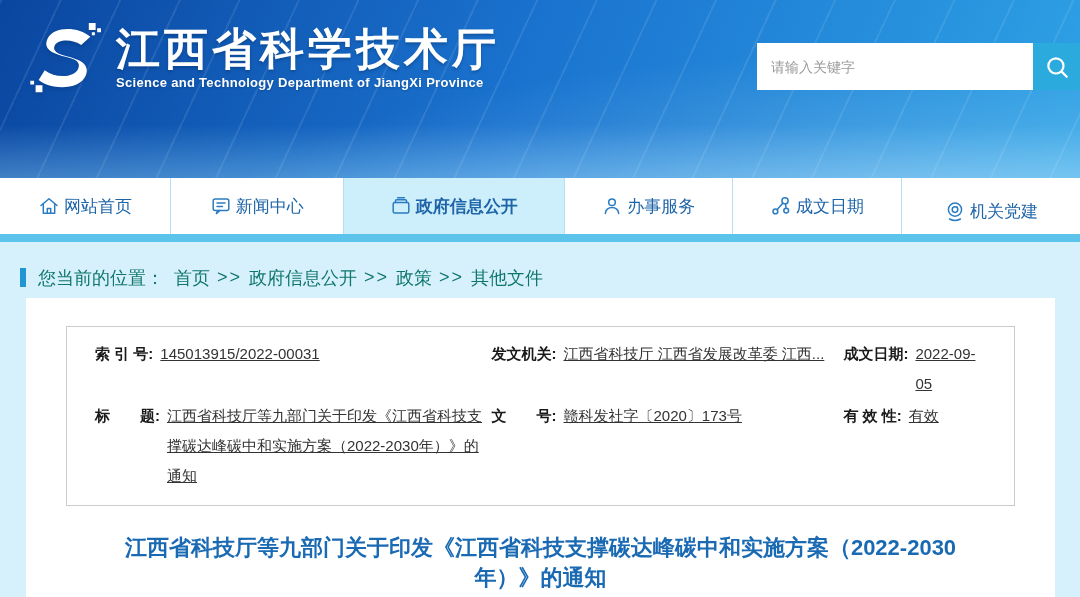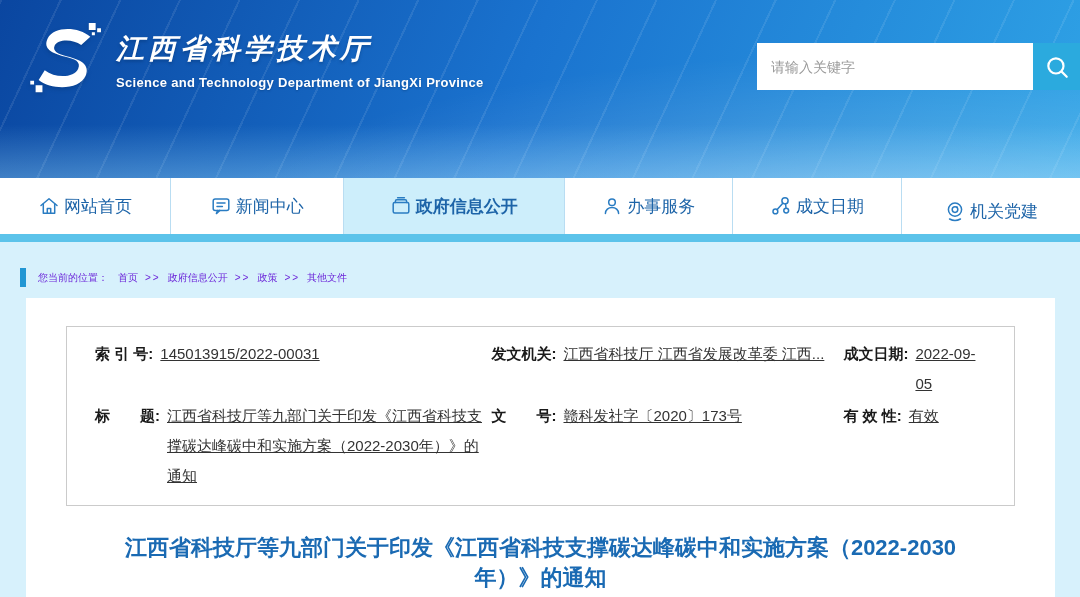--- a/index.html
+++ b/index.html
@@ -9,22 +9,22 @@
   
   .site-header{ position:relative; height:178px;
     background:linear-gradient(112deg,#0a46a0 0%,#1a73cf 48%,#2fa3e6 100%); overflow:hidden;}
   .site-header::before{ content:""; position:absolute; inset:0;
     background:repeating-linear-gradient(115deg, rgba(255,255,255,.09) 0 2px, transparent 2px 54px);}
   .site-header::after{ content:""; position:absolute; inset:0;
     background:radial-gradient(ellipse at 86% 130%, rgba(255,255,255,.28), transparent 55%),
                linear-gradient(180deg, transparent 70%, rgba(160,224,255,.35) 100%);}
   .logo-area{ position:absolute; left:28px; top:20px; display:flex; align-items:center; gap:12px; color:#fff; z-index:2;}
   .logo-svg{ filter:drop-shadow(0 2px 2px rgba(0,40,90,.3)); }
-  .title-block h1{ font-size:28px; font-weight:bold; letter-spacing:4px; color:#fff;
-    text-shadow:0 2px 3px rgba(0,40,90,.35); line-height:46px;font-style:italic;}
+  .title-block h1{ font-size:44px; font-weight:bold; letter-spacing:4px; color:#fff;
+    text-shadow:0 2px 3px rgba(0,40,90,.35); line-height:46px;}
   .title-block .en{ font-size:13px; font-weight:bold; color:#fff; letter-spacing:.3px; margin-top:3px;
     text-shadow:0 1px 2px rgba(0,40,90,.35);}
   .search-area{ position:absolute; top:43px; right:0; display:flex; z-index:2;}
   .search-input{ width:276px; height:47px; border:none; outline:none; padding:0 14px; font-size:14px;
     color:#333; background:#fff; font-family:inherit;}
   .search-input::placeholder{ color:#9a9a9a; }
   .search-btn{ width:47px; height:47px; border:none; background:#2baade; display:flex;
     align-items:center; justify-content:center; cursor:pointer;}
 
   
@@ -33,21 +33,21 @@
     border-right:1px solid #b9ddf2; color:#1d64a8; font-size:17px;}
   .nav-item:last-child{ border-right:none;margin-top:10px; }
   .nav-item .nav-icon{ display:flex; }
   .nav-item.active{ background:#cdeefb; font-weight:bold; }
   .nav-strip{ height:8px; background:#5cc3ea; }
 
   
   .page{ height:355px; background:#d7f1fc; }
   .breadcrumb{ display:flex; align-items:center; padding:15px 0 0 20px; height:56px; }
   .crumb-bar{ width:6px; height:19px; background:#2196d3; margin-right:12px; }
-  .breadcrumb span{ font-size:10px; color:#6d28d9; }
+  .breadcrumb span{ font-size:18px; color:#0f766e; }
   .crumb-link{ cursor:pointer; }
   .crumb-sep{ margin:0 7px; letter-spacing:2px; }
   .crumb-prefix{ margin-right:10px; }
 
   .content-panel{ margin:0 25px 0 26px; background:#fff; min-height:299px; padding-top:28px; }
 
   .doc-info{ margin:0 40px; border:1px solid #cbcbcb; padding:12px 28px 14px;
     display:grid; grid-template-columns:44.5% 39.5% 16%; row-gap:2px; align-items:start;
     font-size:15px; line-height:30px; color:#333;}
   .cell{ display:flex; align-items:flex-start; }

